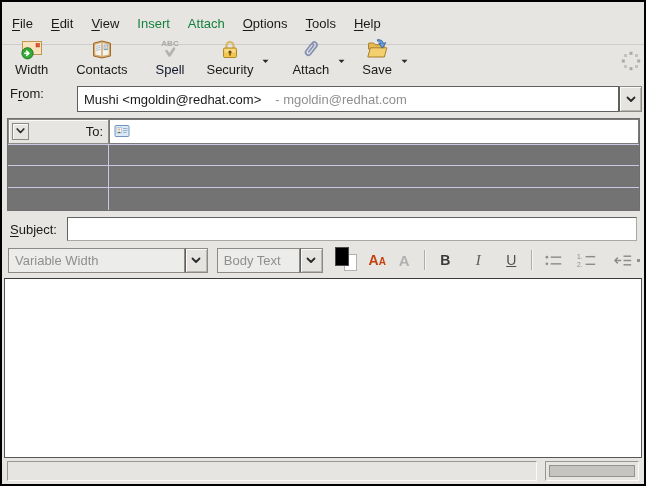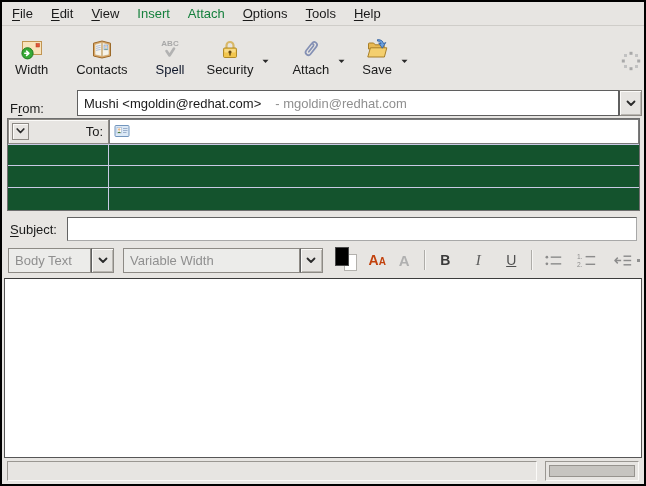--- a/index.html
+++ b/index.html
@@ -3,56 +3,56 @@
 <meta charset="utf-8">
 <style>
   * { margin:0; padding:0; box-sizing:border-box; cursor:default; }
   html,body { width:646px; height:486px; }
   body { font-family:"Liberation Sans","DejaVu Sans",sans-serif; font-size:13px; color:#1a1a1a; }
 
   .window { position:relative; width:646px; height:486px; border:2px solid #000;
             background:#e7e5e2; overflow:hidden; }
 
   
-  .menubar { position:absolute; top:0; left:0; right:0; height:24px;
+  .menubar { position:absolute; top:0; left:0; right:0; height:43px;
              display:flex; align-items:stretch; padding-left:1px;
              border-bottom:1px solid #cfcdc9; }
   .menu-item { display:flex; align-items:center; padding:0 9px; }
   .menu-item.disabled { color:#15803d; }
   .mn { text-decoration:underline; text-underline-offset:2px; }
 
   
   .toolbar { position:absolute; top:27px; left:0; right:0; height:55px;
              display:flex; align-items:center; padding:2px 4px; }
   .tgroup { display:flex; align-items:center; }
   .tbtn { display:flex; flex-direction:column; align-items:center; justify-content:center;
           padding:3px 8px 2px; border:1px solid transparent; }
   .tbtn .tlabel { margin-top:1px; }
   .tbtn.disabled .tlabel { color:#0f172a; }
   .tarrow { width:11px; height:30px; display:flex; align-items:center; justify-content:center;
             margin:10px 2px 0 -2px; }
   .throbber { position:absolute; left:618px; top:48px; width:22px; height:22px; }
 
   
   .from-row { position:absolute; top:84px; left:0; right:0; height:30px;
-              display:flex; align-items:flex-end; padding:0 2px 0 8px; }
+              display:flex; align-items:flex-start; padding:0 2px 0 8px; }
   .from-label { width:47px; flex:none; }
   .combo { flex:1; display:flex; height:26px;margin-left:20px; }
   .combo-entry { flex:1; background:#fff; border:1px solid #5f5f5f;
                  display:flex; align-items:center; padding:0 6px; overflow:hidden;
                  white-space:nowrap; }
   .from-secondary { color:#8f8f8f; margin-left:14px; }
   .combo-btn { width:23px; flex:none; background:#e6e4e1; border:1px solid #8d8a85;
                border-left:1px solid #5f5f5f;
                box-shadow:inset 1px 1px 0 #fbfaf8, inset -1px -1px 0 #b9b6b1;
                display:flex; align-items:center; justify-content:center; }
 
   
   .recipients { position:absolute; top:116px; left:5px; width:633px; height:93px;
-                background:#14532d; border:1px solid #6e6e6e; display:flex; flex-direction:column; }
+                background:#737373; border:1px solid #6e6e6e; display:flex; flex-direction:column; }
   .recip-header { display:flex; height:26px; border-bottom:1px solid #c9c9e4; }
   .recip-header-btn { width:101px; flex:none; background:#e7e5e2;
                       border:1px solid #8d8a85; box-shadow:inset 1px 1px 0 #fbfaf8;
                       display:flex; align-items:center; padding:0 5px 0 3px; }
   .mini-btn { width:17px; height:17px; background:#e7e5e2; border:1px solid #8d8a85;
               box-shadow:inset 1px 1px 0 #fbfaf8; display:flex; align-items:center;
               justify-content:center; }
   .recip-header-btn .to-text { margin-left:auto; }
   .to-entry { flex:1; background:#fff; border:1px solid #7a7a7a; display:flex;
               align-items:center; padding:0 4px; gap:4px; }
@@ -297,30 +297,30 @@
       <div class="recip-cell-value"></div>
     </div>
   </div>
 
   <div class="subject-row">
     <span class="subject-label"><span class="mn">S</span><span>ubject:</span></span>
     <input class="subject-entry" type="text" value="" style="">
   </div>
 
   <div class="fmtbar">
-    <div class="fmt-combo style-combo">
-      <div class="combo-entry">Body Text</div>
+    <div class="fmt-combo font-combo">
+      <div class="combo-entry">Variable Width</div>
       <div class="combo-btn">
         <svg width="10" height="7" viewBox="0 0 10 7">
             <path d="M1.5 1.5 L5 5 L8.5 1.5" stroke="#2a2a2a" stroke-width="1.8" fill="none" stroke-linecap="round" stroke-linejoin="round"></path>
           </svg>
       </div>
     </div>
-    <div class="fmt-combo font-combo">
-      <div class="combo-entry">Variable Width</div>
+    <div class="fmt-combo style-combo">
+      <div class="combo-entry">Body Text</div>
       <div class="combo-btn">
         <svg width="10" height="7" viewBox="0 0 10 7">
             <path d="M1.5 1.5 L5 5 L8.5 1.5" stroke="#2a2a2a" stroke-width="1.8" fill="none" stroke-linecap="round" stroke-linejoin="round"></path>
           </svg>
       </div>
     </div>
 
     <div class="swatch">
       <div class="back"></div>
       <div class="front"></div>

